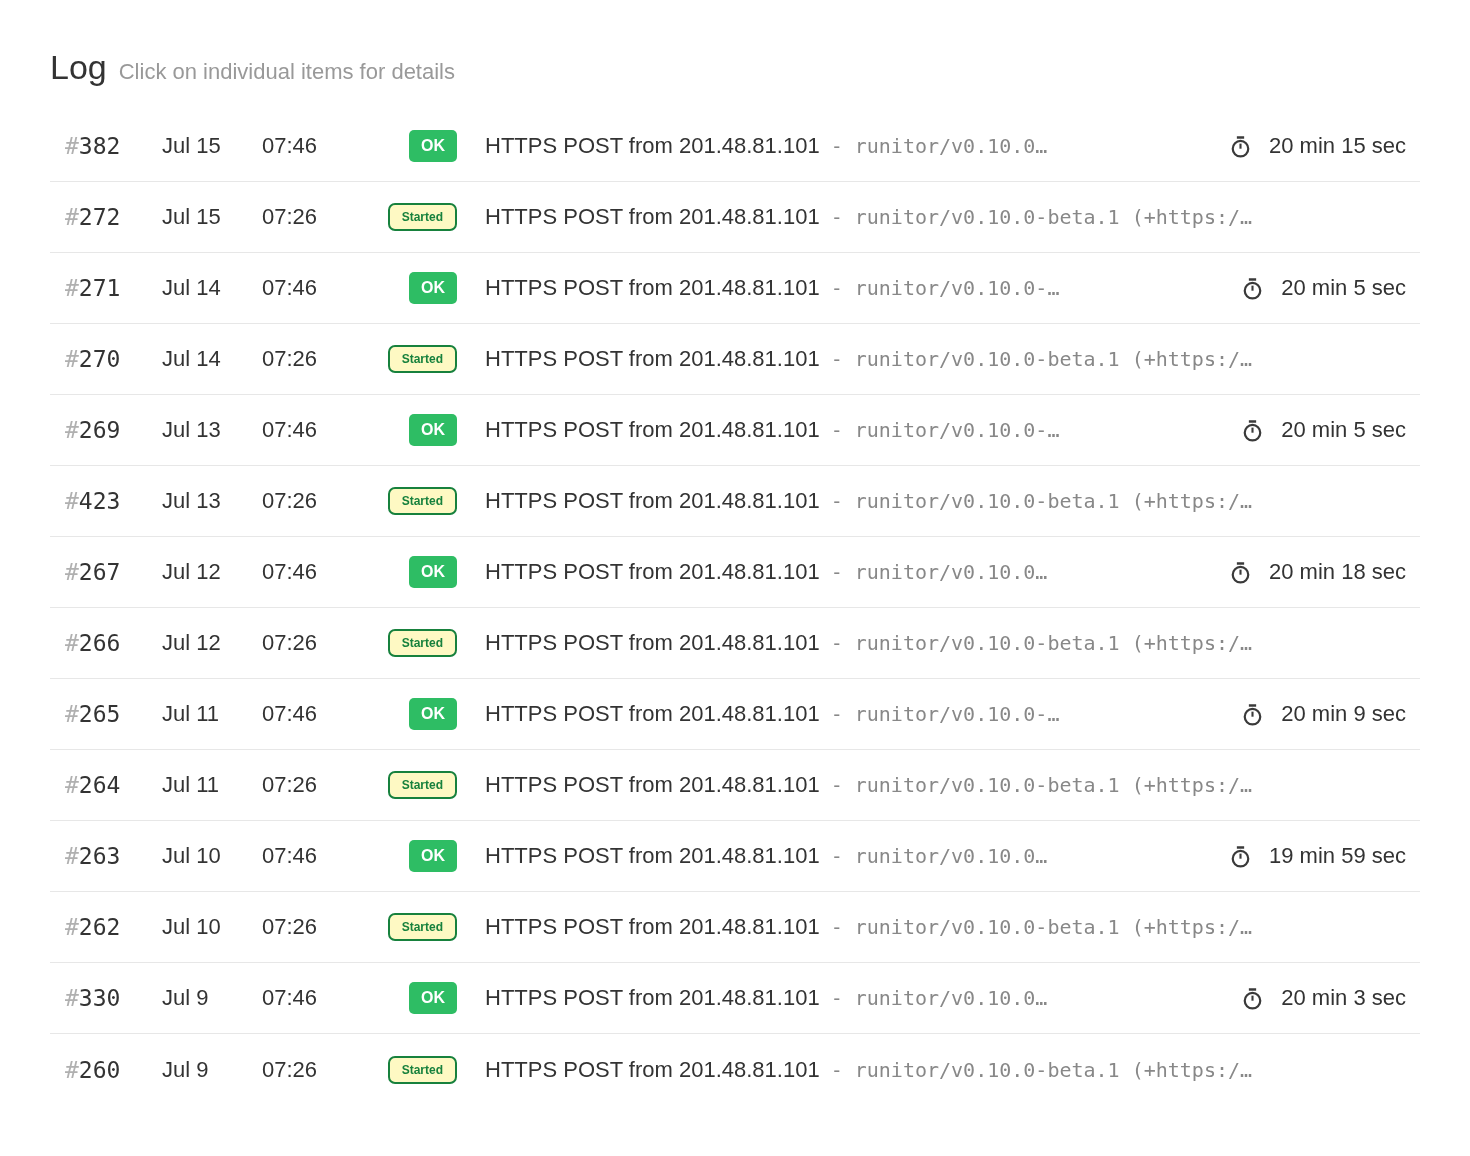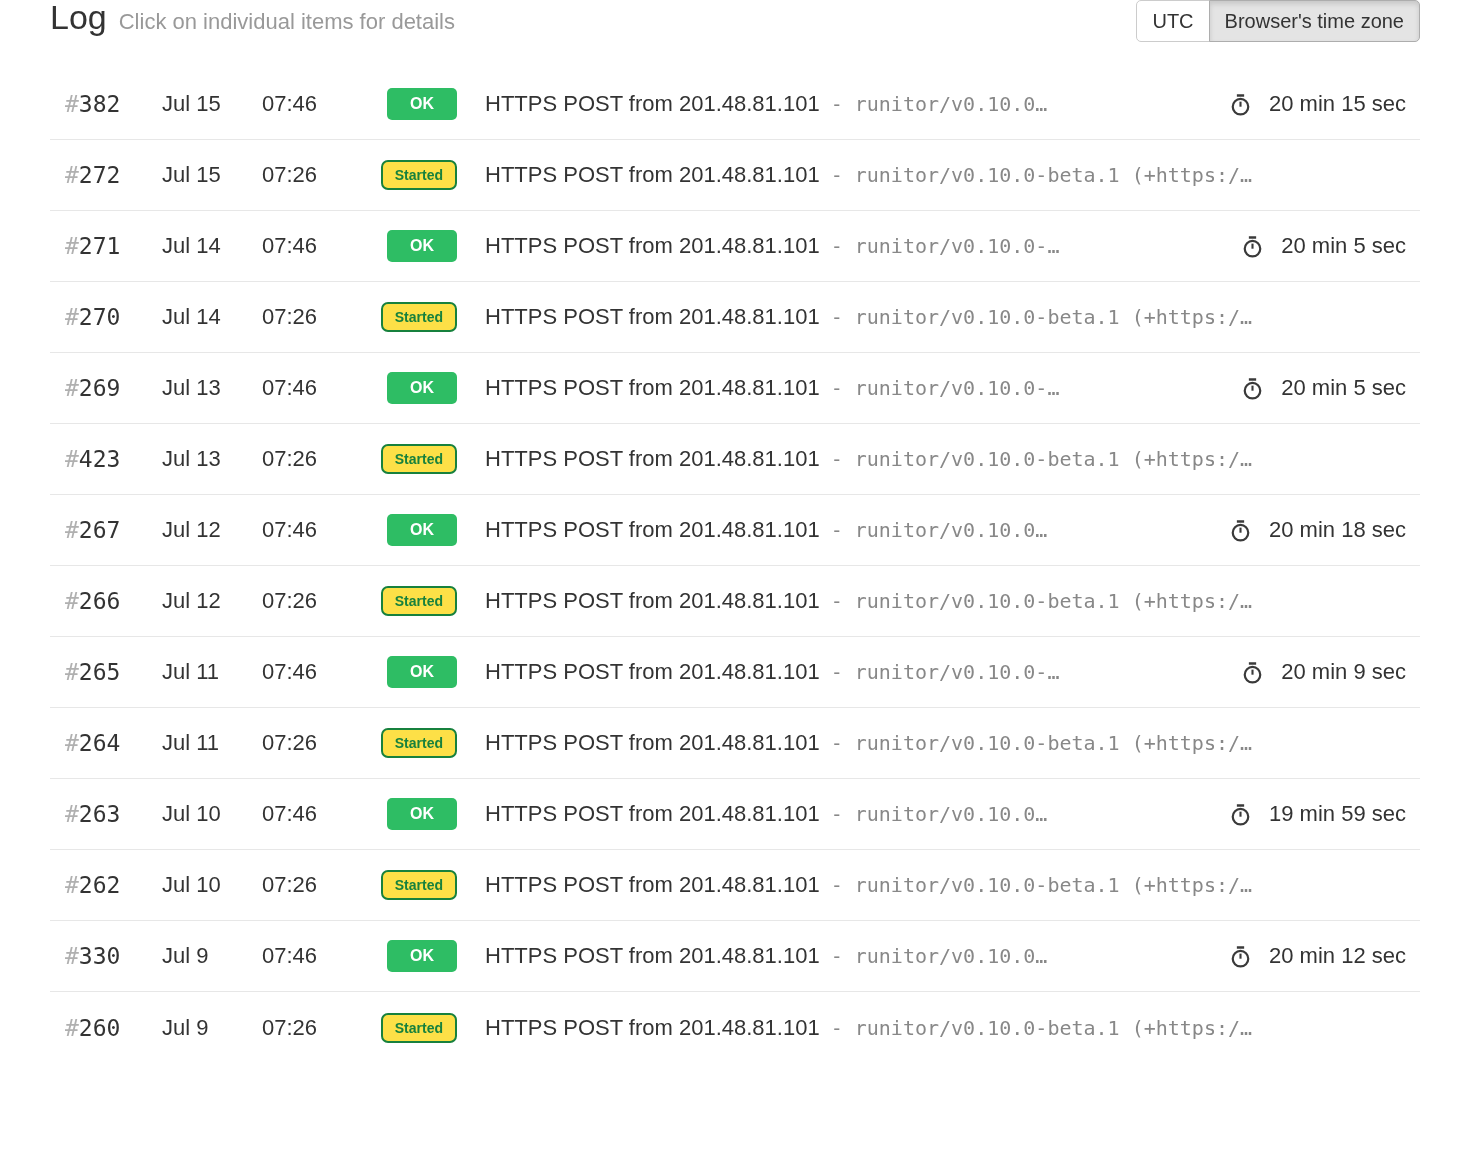--- a/index.html
+++ b/index.html
@@ -6,20 +6,21 @@
   html, body { margin: 0; padding: 0; background: #ffffff; }
   body {
     width: 1470px; height: 1156px; overflow: hidden;
     font-family: "Liberation Sans", sans-serif;
     color: var(--text-dark, #333);
   }
   .page { padding: 0 50px; }
 
   
   .header {
+    margin-top: 50px;
     display: flex; justify-content: space-between; align-items: flex-start;
   }
   .title-wrap { line-height: 1; }
   .page-title { font-size: 34px; font-weight: 400; color: #333; }
   .page-subtitle { font-size: 22px; color: #999; margin-left: 12px; font-weight: 400; }
 
   .tz-toggle { display: flex; }
   .tz-btn {
     font-family: "Liberation Sans", sans-serif;
     font-size: 20px; color: #333;
@@ -49,26 +50,26 @@
     font-size: 23px; color: #333;
   }
   .hash { color: var(--hash-muted, #b0b0b0); }
   .cell-date { flex: 0 0 100px; color: #333; }
   .cell-time { flex: 0 0 95px; color: #333; }
 
   .cell-badge { flex: 0 0 100px; display: flex; justify-content: flex-end; }
   .badge { font-weight: bold; line-height: 1; white-space: nowrap; }
   .badge-ok {
     background: var(--ok-badge-green, #2ebd64); color: #fff;
-    font-size: 16px; padding: 8px 23px; border-radius: 5px;
+    font-size: 16px; padding: 8px 12px; border-radius: 5px;
   }
   .badge-started {
-    background: #fde047; color: var(--started-badge-green, #17813d);
+    background: #fef9c3; color: var(--started-badge-green, #17813d);
     border: 2px solid var(--started-badge-green, #17813d);
-    font-size: 14px; padding: 6px 12px; border-radius: 7px;
+    font-size: 12px; padding: 6px 12px; border-radius: 7px;
   }
 
   .cell-desc {
     flex: 1 1 auto; min-width: 0;
     padding-left: 28px;
     white-space: nowrap; overflow: hidden;
     display: flex; align-items: center;
   }
   .event-text { color: #333; }
   .ua-text {
@@ -86,24 +87,20 @@
 </style>
 </head>
 <body>
 
 <div class="page">
 
   <div class="header">
     <div class="title-wrap">
       <span class="page-title">Log</span><span class="page-subtitle">Click on individual items for details</span>
     </div>
-    <div class="tz-toggle">
-      <button class="tz-btn left">UTC</button>
-      <button class="tz-btn right active">Browser's time zone</button>
-    </div>
   </div>
 
   <div class="log-table" id="log-table">
   <div class="log-row">
     <span class="cell-num"><span class="hash">#</span><span>382</span></span>
     <span class="cell-date">Jul 15</span>
     <span class="cell-time">07:46</span>
     <span class="cell-badge">
       <span class="badge badge-ok">OK</span>
     </span>
@@ -320,21 +317,21 @@
     <span class="cell-desc">
       <span class="event-text">HTTPS POST from 201.48.81.101</span>
       <span class="ua-text">- runitor/v0.10.0…</span>
     </span>
     <span class="cell-duration">
       <svg class="stopwatch" width="23" height="23" viewBox="0 0 24 24" fill="none" stroke="currentColor" aria-hidden="true">
         <line x1="8.2" y1="2.6" x2="15.8" y2="2.6" stroke-width="2.6"></line>
         <circle cx="12" cy="14.3" r="8.1" stroke-width="2.3"></circle>
         <line x1="12" y1="14.3" x2="12" y2="9" stroke-width="2.2"></line>
       </svg>
-      <span>20 min 12 sec</span>
+      <span>20 min 3 sec</span>
     </span>
   </div>
 
   <div class="log-row">
     <span class="cell-num"><span class="hash">#</span><span>260</span></span>
     <span class="cell-date">Jul 9</span>
     <span class="cell-time">07:26</span>
     <span class="cell-badge">
       <span class="badge badge-started">Started</span>
     </span>

